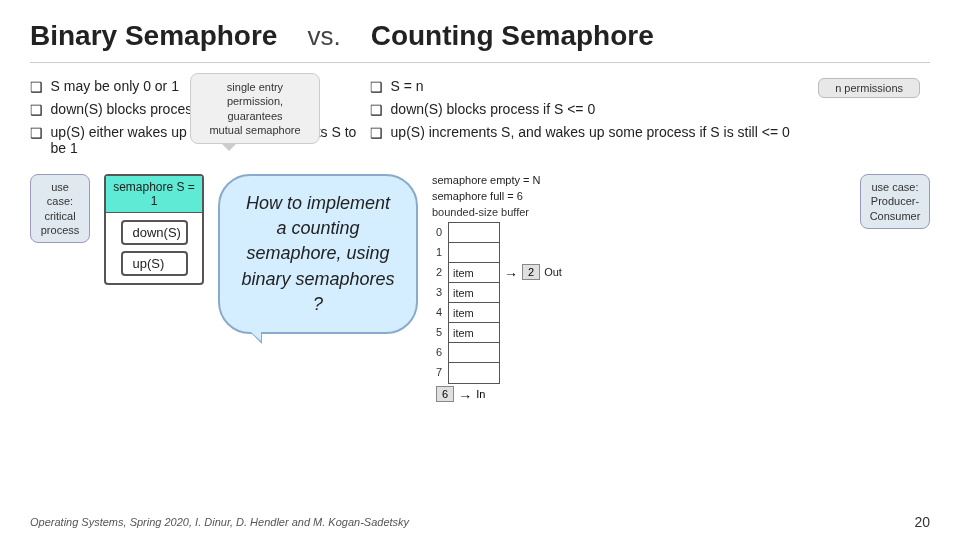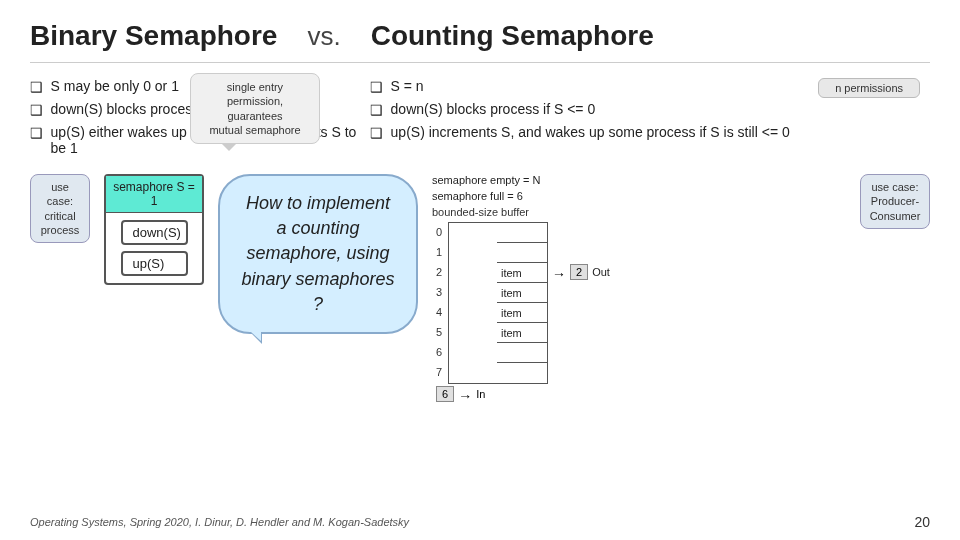--- a/index.html
+++ b/index.html
@@ -243,21 +243,20 @@
       display: flex;
       align-items: center;
       justify-content: flex-end;
       padding-right: 4px;
       width: 14px;
     }
     .buffer-cells {
       display: flex;
       flex-direction: column;
       border: 1px solid #555;
-      padding-left: 48px;
     }
     .buf-cell {
       width: 50px;
       height: 20px;
       border-bottom: 1px solid #555;
       display: flex;
       align-items: center;
       padding-left: 4px;
       font-size: 11px;
       color: #333;

